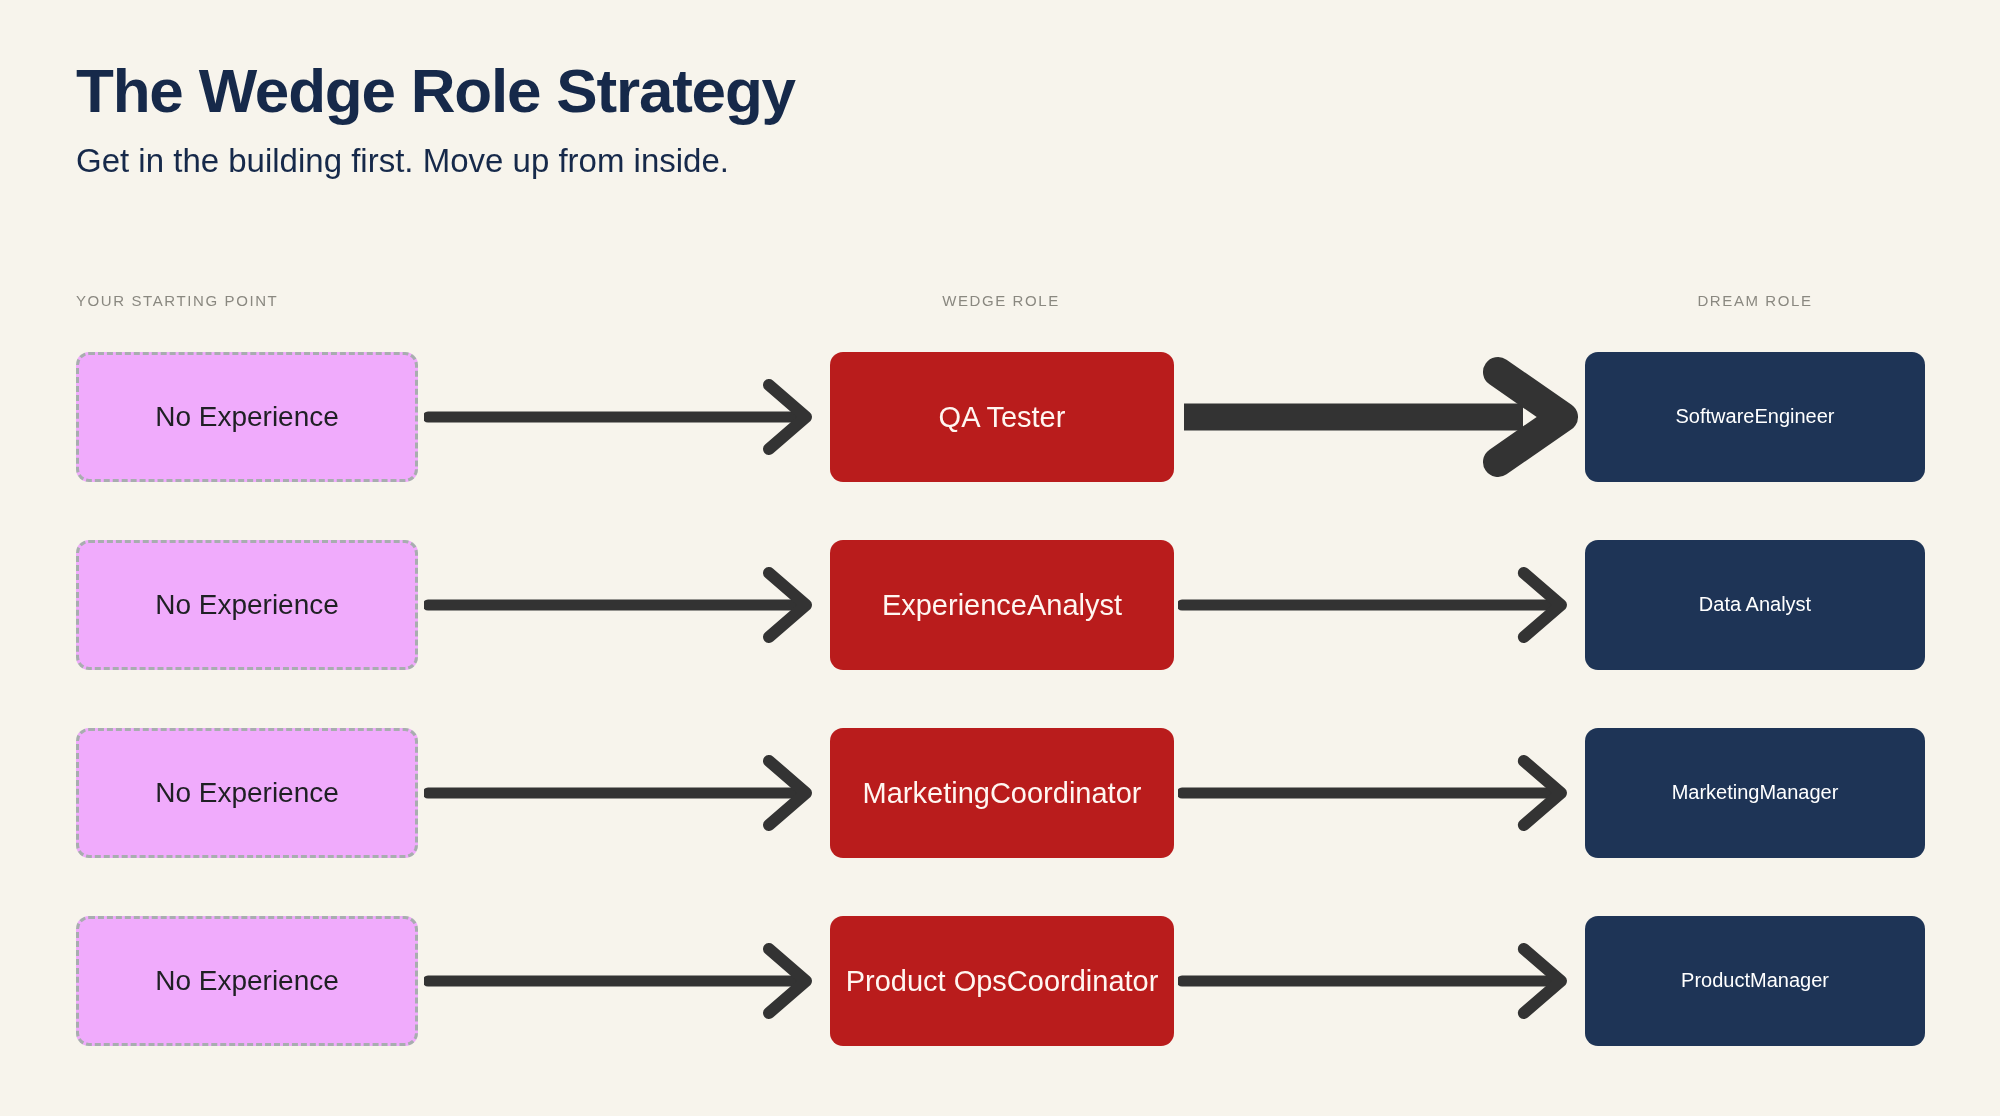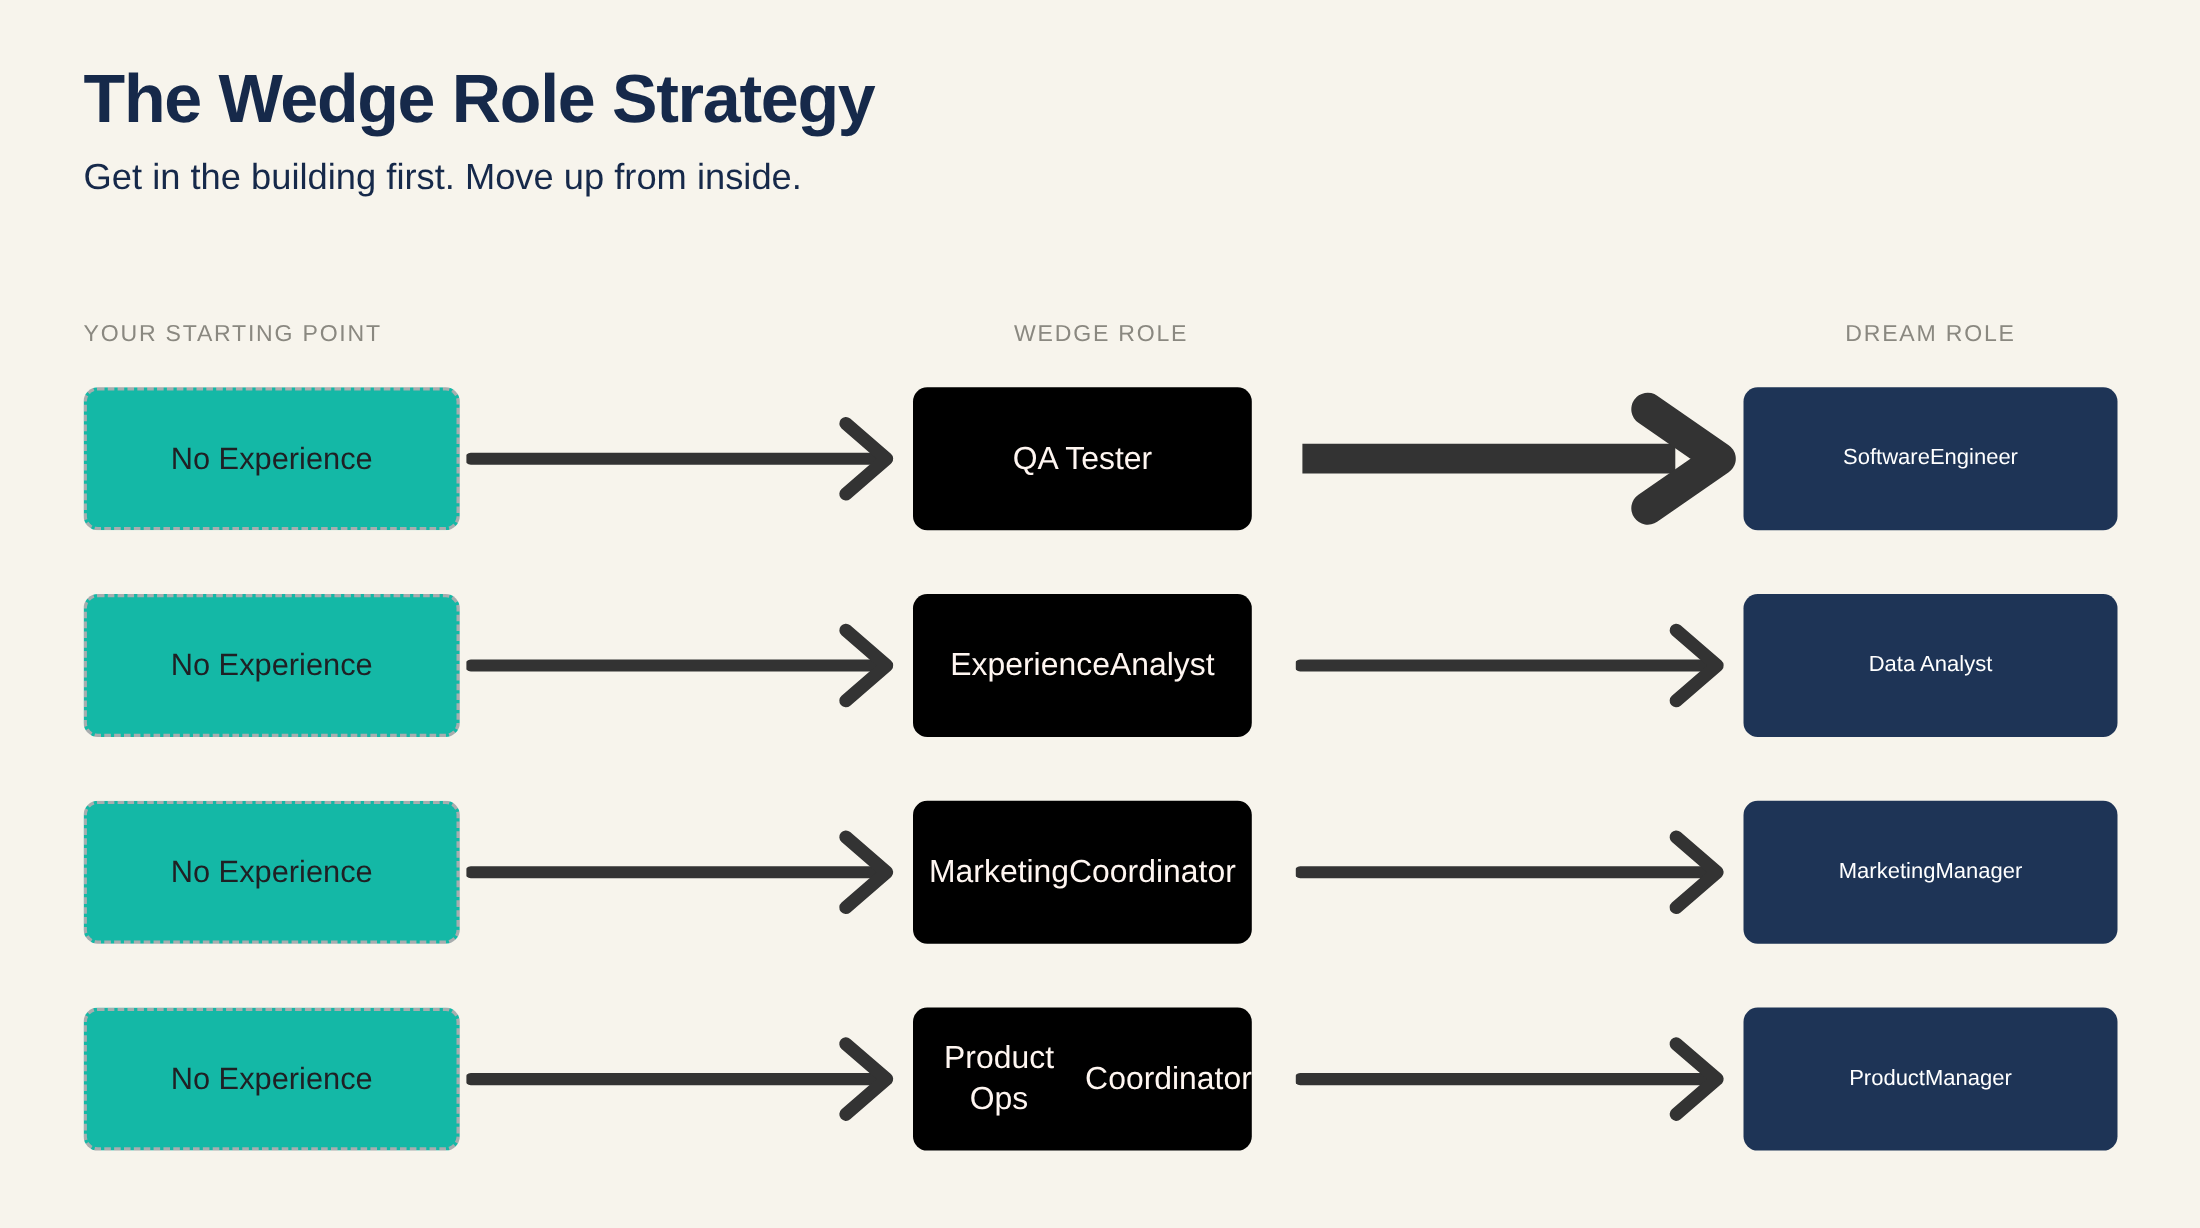--- a/index.html
+++ b/index.html
@@ -36,21 +36,21 @@
     color: #16294A;
     margin: 18px 0 0 0;
     line-height: 1.2;
     white-space: nowrap;
   }
 
   
   .col-head {
     position: absolute;
     top: 292px;
-    font-size: 21px;
+    font-size: 15px;
     letter-spacing: 1.6px;
     color: #8A8880;
     font-weight: 400;
     text-transform: uppercase;
     white-space: nowrap;
   }
   .col-head.c1 { left: 76px; }
   .col-head.c2 { left: 830px; width: 342px; text-align: center; }
   .col-head.c3 { left: 1585px; width: 340px; text-align: center; }
 
@@ -76,31 +76,31 @@
     display: flex;
     align-items: center;
     justify-content: center;
     text-align: center;
     line-height: 1.26;
   }
 
   .box-start {
     left: 76px;
     width: 342px;
-    background: #14b8a6;
+    background: #f0abfc;
     border: 3px dashed #A8ADAF;
     color: #1F2024;
     font-size: 28px;
     font-weight: 400;
   }
 
   .box-wedge {
     left: 830px;
-    width: 308px;
-    background: #000000;
+    width: 344px;
+    background: #b91c1c;
     color: #FFF6F1;
     font-size: 29px;
     font-weight: 400;
   }
 
   .box-dream {
     left: 1585px;
     width: 340px;
     background: #1E3456;
     color: #FFFFFF;

